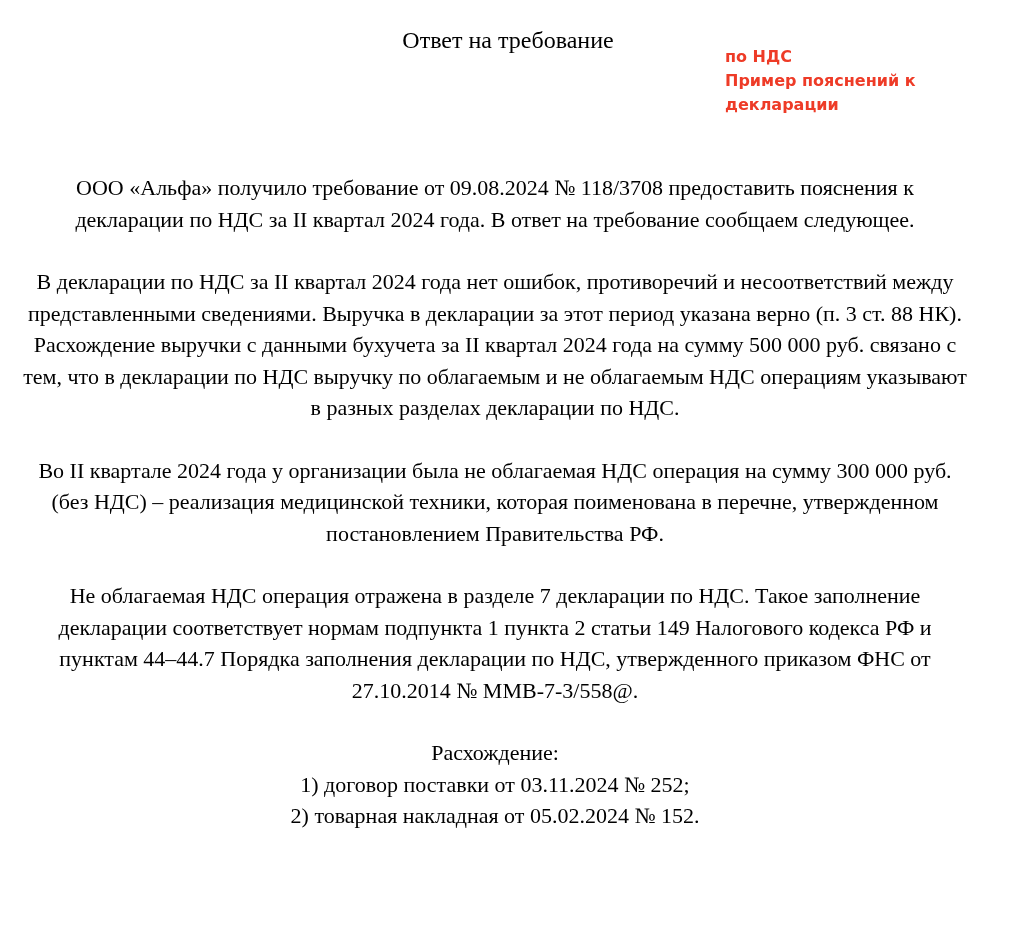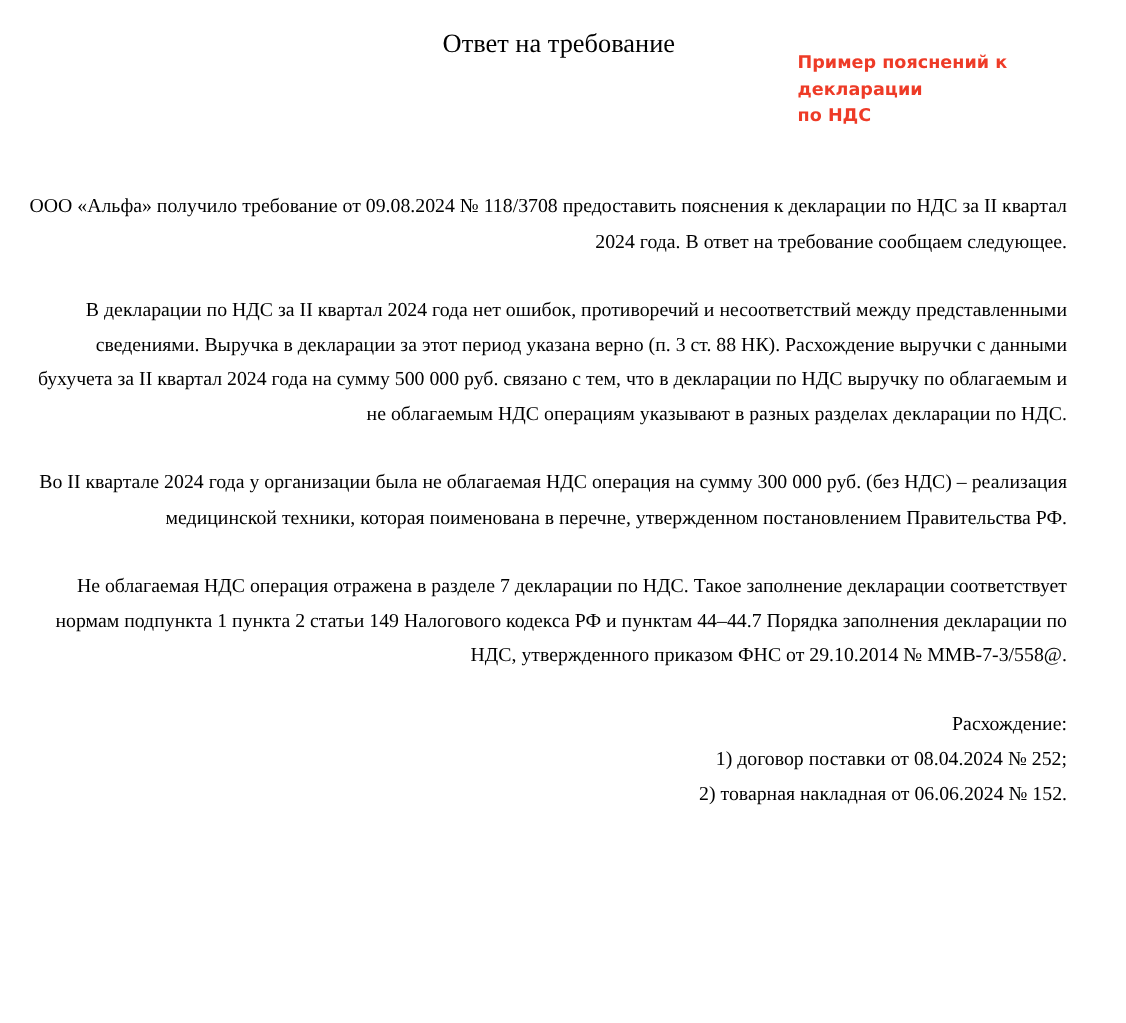--- a/index.html
+++ b/index.html
@@ -34,47 +34,47 @@
     font-size: 16px;
     line-height: 24px;
     font-weight: 700;
     letter-spacing: 0px;
   }
   .body-text {
     position: absolute;
     top: 172px;
     left: 20px;
     width: 950px;
-    font-size: 18px;
+    font-size: 22px;
     line-height: 31.5px;
-    text-align: right;
+    text-align: center;
   }
   .body-text p { margin-bottom: 31px; }
   .attachments div { display: block; }
 </style>
 </head>
 <body>
 
 <div class="page">
 
   <div class="doc-title">
     <div>Ответ на требование</div>
   </div>
 
   <div class="annotation" style="color: rgb(238, 59, 39);">
+    <div>по НДС</div>
     <div>Пример пояснений к декларации</div>
-    <div>по НДС</div>
   </div>
 
   <div class="body-text">
     <p>ООО «Альфа» получило требование от 09.08.2024 № 118/3708 предоставить пояснения к декларации по НДС за II квартал 2024 года. В ответ на требование сообщаем следующее.</p>
     <p>В декларации по НДС за II квартал 2024 года нет ошибок, противоречий и несоответствий между представленными сведениями. Выручка в декларации за этот период указана верно (п. 3 ст. 88 НК). Расхождение выручки с данными бухучета за II квартал 2024 года на сумму 500 000 руб. связано с тем, что в декларации по НДС выручку по облагаемым и не облагаемым НДС операциям указывают в разных разделах декларации по НДС.</p>
     <p>Во II квартале 2024 года у организации была не облагаемая НДС операция на сумму 300 000 руб. (без НДС) – реализация медицинской техники, которая поименована в перечне, утвержденном постановлением Правительства РФ.</p>
-    <p>Не облагаемая НДС операция отражена в разделе 7 декларации по НДС. Такое заполнение декларации соответствует нормам подпункта 1 пункта 2 статьи 149 Налогового кодекса РФ и пунктам 44–44.7 Порядка заполнения декларации по НДС, утвержденного приказом ФНС от 29.10.2014 № ММВ-7-3/558@.</p>
+    <p>Не облагаемая НДС операция отражена в разделе 7 декларации по НДС. Такое заполнение декларации соответствует нормам подпункта 1 пункта 2 статьи 149 Налогового кодекса РФ и пунктам 44–44.7 Порядка заполнения декларации по НДС, утвержденного приказом ФНС от 27.10.2014 № ММВ-7-3/558@.</p>
 
     <div class="attachments">
       <div>Расхождение:</div>
-      <div>1) договор поставки от 08.04.2024 № 252;</div>
-      <div>2) товарная накладная от 06.06.2024 № 152.</div>
+      <div>1) договор поставки от 03.11.2024 № 252;</div>
+      <div>2) товарная накладная от 05.02.2024 № 152.</div>
     </div>
   </div>
 
 </div>
 
 </body></html>

